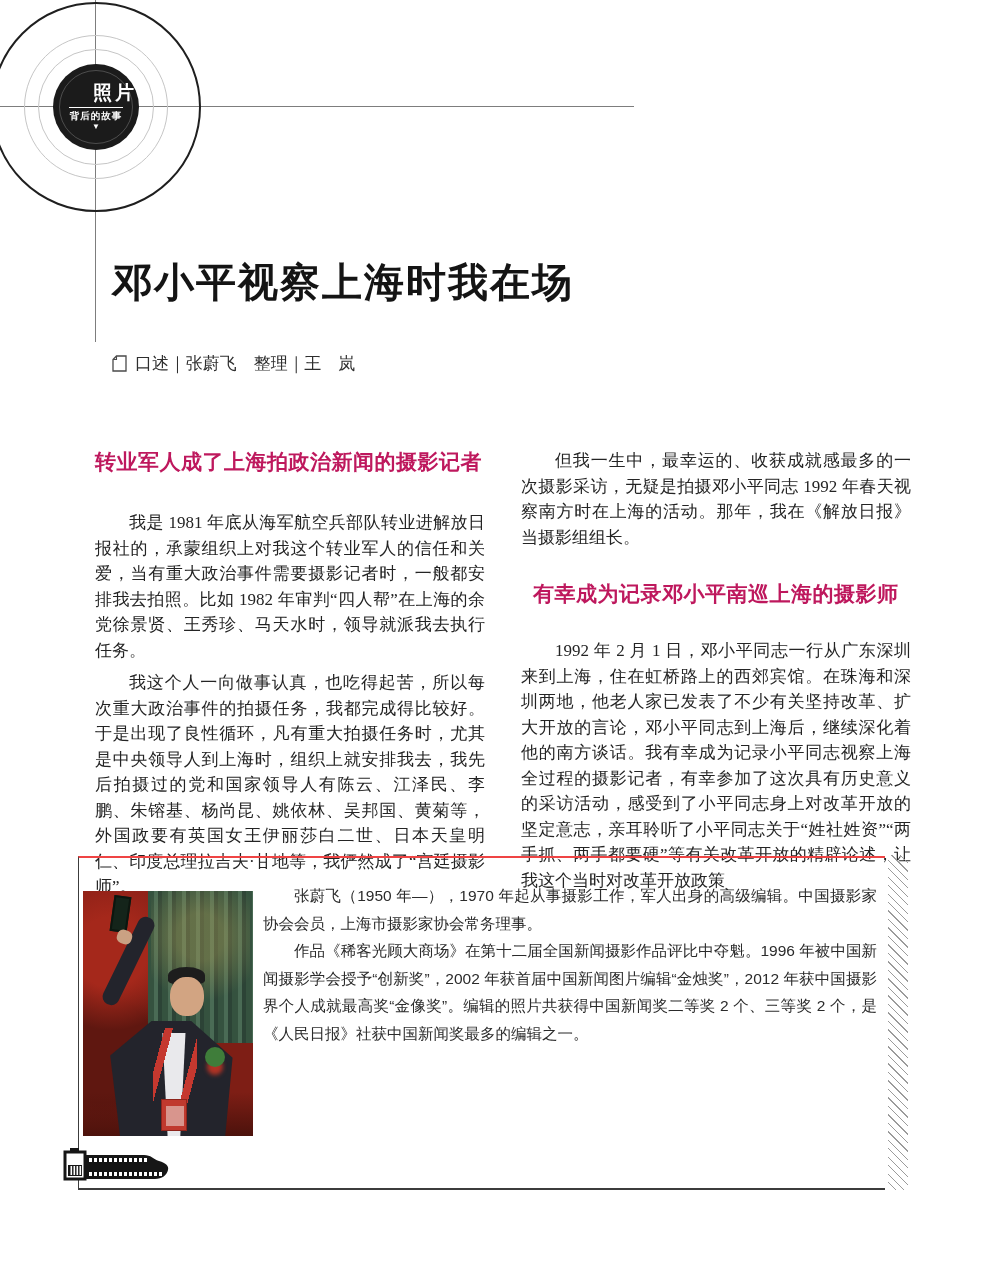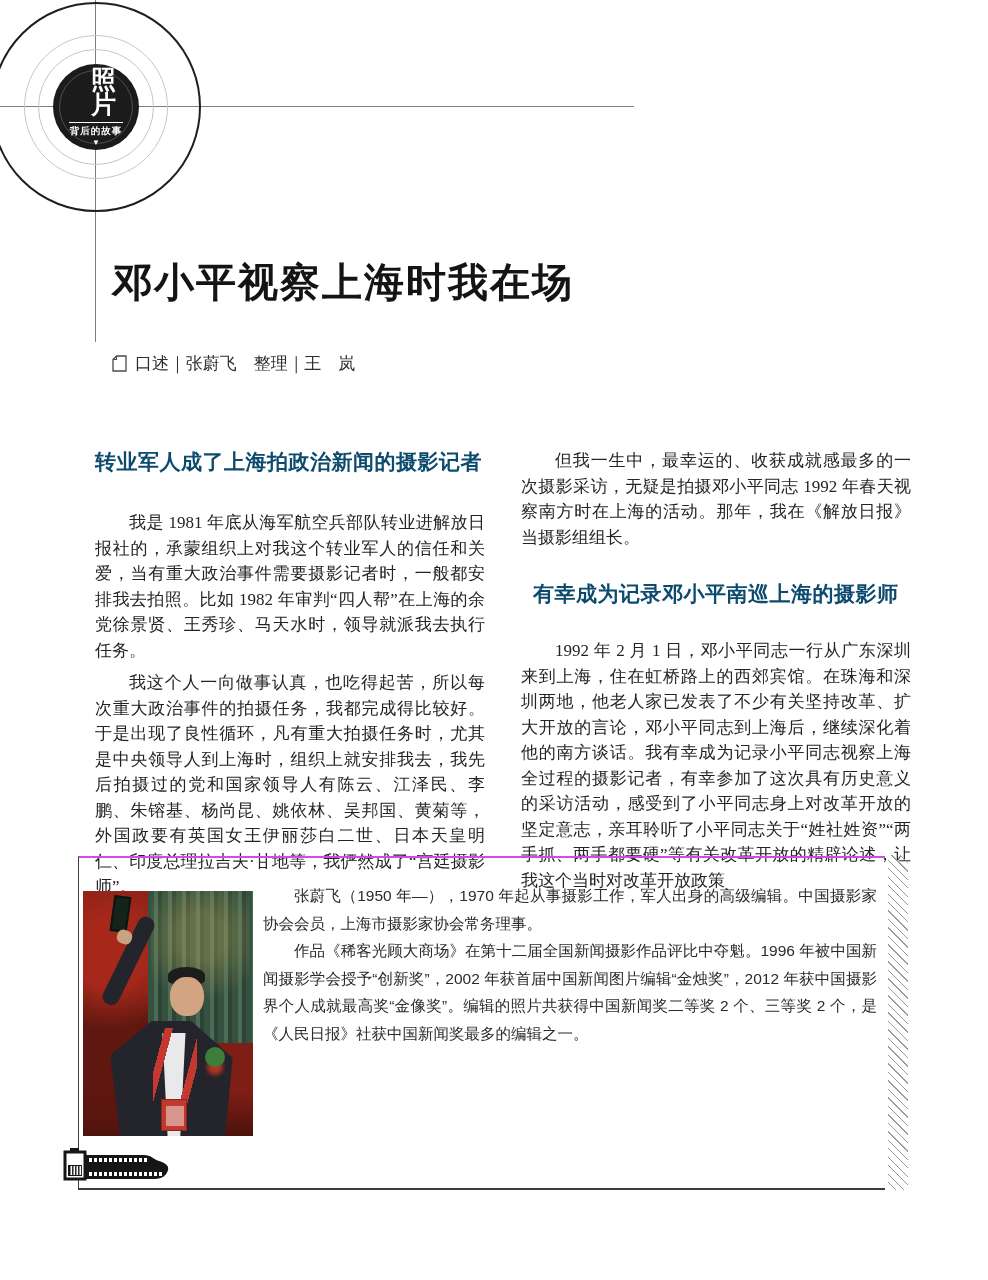--- a/index.html
+++ b/index.html
@@ -12,50 +12,50 @@
   }
 
   
   .circle { position:absolute; border-radius:50%; }
   .ring-outer { left:-9px; top:2px; width:210px; height:210px; border:2px solid #1f1f1f; }
   .ring-mid   { left:24px; top:35px; width:144px; height:144px; border:1px solid #c6c6c6; }
   .ring-inner { left:38px; top:49px; width:116px; height:116px; border:1px solid #c6c6c6; }
   .core  { left:53px; top:64px; width:86px; height:86px; background:#1b1b1b;
            display:flex; flex-direction:column; align-items:center; justify-content:center; }
   .core-hairline { left:59px; top:70px; width:74px; height:74px; border:1px solid rgba(255,255,255,.22); }
-  .logo-title { color:#fff; font-size:25px; font-weight:bold; letter-spacing:3px; line-height:1;margin-left:38px; }
+  .logo-title { color:#fff; font-size:19px; font-weight:bold; letter-spacing:3px; line-height:1;margin-left:38px; }
   .logo-sep   { width:54px; height:1px; background:#ffffff; margin:5px 0 3px; }
   .logo-subtitle { color:#fff; font-size:9.5px; font-weight:bold; letter-spacing:1px; line-height:1; }
   .logo-arrow { color:#fff; font-size:8px; margin-top:3px; line-height:1; }
   .xline-h { position:absolute; left:0; top:106px; width:634px; height:1px; background:#7d7d7d; }
   .xline-v { position:absolute; left:95px; top:0; width:1px; height:342px; background:#7d7d7d; }
 
   
   .article-title {
     position:absolute; left:112px; top:260px;
     font-size:40px; font-weight:800; letter-spacing:2px; color:#141414; line-height:1.1;
     font-family:"Liberation Sans","DejaVu Sans",sans-serif;
   }
   .byline { position:absolute; left:112px; top:352px; display:flex; align-items:center; gap:8px;
             font-size:17px; color:#2e2e2e;text-align:right; }
 
   
   .columns { position:absolute; left:95px; top:448px; width:816px; display:flex; gap:36px;
              font-family:"Liberation Serif","DejaVu Serif",serif; }
   .col { width:390px; }
-  .col h2 { font-size:21px; font-weight:600; color:#0c4a6e; letter-spacing:.5px; line-height:28px;
+  .col h2 { font-size:21px; font-weight:600; color:#be185d; letter-spacing:.5px; line-height:28px;
             font-family:"Liberation Serif","DejaVu Serif",serif; }
   .col-left h2 { margin-bottom:34px; }
   .col-right h2 { margin:30px 12px 30px; }
   .col p { font-size:17px; line-height:25.5px; text-align:justify; text-indent:2em; color:#242424; }
   .col p + p { margin-top:7px; }
 
   
   .bio-box { position:absolute; left:78px; top:856px; width:807px; height:334px;
-             border-top:2px solid #d946ef; border-left:1px solid #3c3c3c; border-bottom:2px solid #3c3c3c; }
+             border-top:2px solid #ef4444; border-left:1px solid #3c3c3c; border-bottom:2px solid #3c3c3c; }
   .bio-text { position:absolute; left:184px; top:24px; width:614px;
               font-family:"Liberation Sans","DejaVu Sans",sans-serif; }
   .bio-text p { font-size:15.5px; line-height:27.5px; text-align:justify; text-indent:2em; color:#2b2b2b; }
   .hatch { position:absolute; left:888px; top:855px; width:20px; height:335px;
            background:repeating-linear-gradient(45deg, transparent 0 5px, #9b9b9b 5px 6px); }
 
   
   .photo { position:absolute; left:83px; top:891px; width:170px; height:245px; overflow:hidden;
            background:#7e1e15; }
   .photo > div { position:absolute; }

